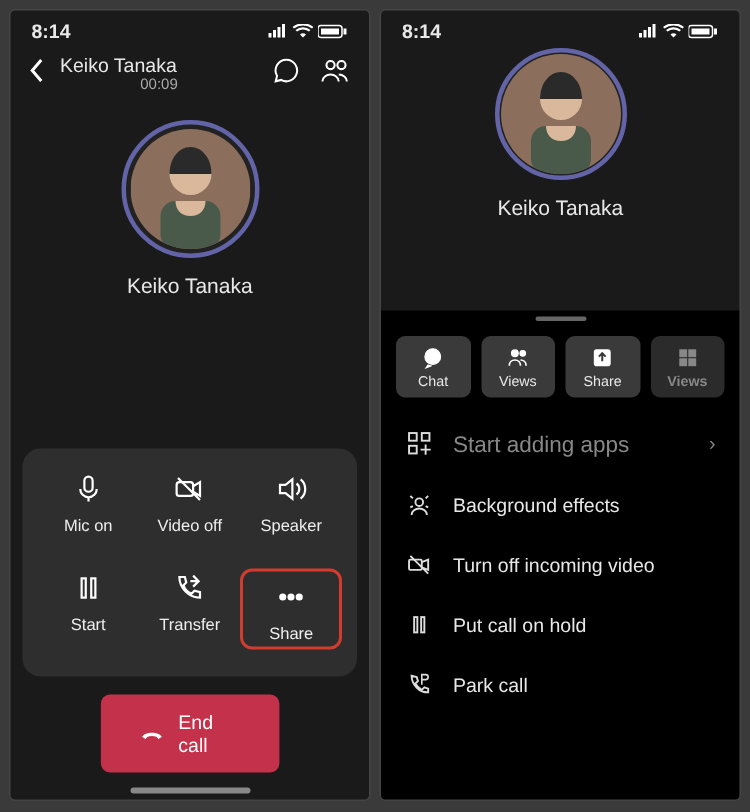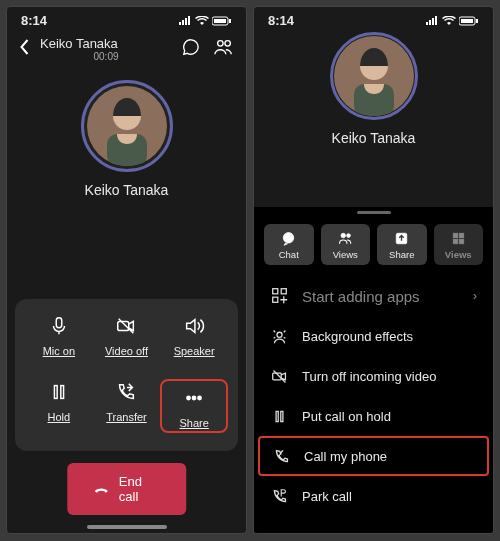--- a/index.html
+++ b/index.html
@@ -15,21 +15,21 @@
   .header-actions { display:flex; gap:14px; font-size:16px; }
   .profile { display:flex; flex-direction:column; align-items:center; padding-top:8px; }
   .avatar-ring { width:92px; height:92px; border-radius:50%; border:3px solid #6264a7; display:flex; align-items:center; justify-content:center; background:#222; overflow:hidden; }
   .avatar-img { width:80px; height:80px; border-radius:50%; overflow:hidden; }
   .avatar-img svg { width:100%; height:100%; }
   .profile-name { margin-top:10px; font-size:14px; font-weight:500; }
   .controls { position:absolute; left:8px; right:8px; bottom:82px; background:#2e2e2e; border-radius:12px; padding:14px 10px 18px; display:grid; grid-template-columns:repeat(3,1fr); row-gap:22px; }
   .ctl { display:flex; flex-direction:column; align-items:center; gap:6px; color:#eee; }
   .ctl-icon { width:26px; height:26px; display:flex; align-items:center; justify-content:center; }
   .ctl-icon svg { width:22px; height:22px; stroke:#fff; fill:none; stroke-width:1.6; }
-  .ctl-label { font-size:11px;text-decoration:underline; }
+  .ctl-label { font-size:11px; }
   .more-hi { border:2px solid #d13c2f; border-radius:8px; padding:4px 2px 2px; }
   .end-call { position:absolute; bottom:18px; left:50%; transform:translateX(-50%); background:#c4314b; color:#fff; border-radius:6px; padding:11px 26px; display:flex; align-items:center; gap:10px; font-size:13px; font-weight:500; }
   .home-ind { position:absolute; bottom:4px; left:50%; transform:translateX(-50%); width:80px; height:4px; background:#888; border-radius:3px; }
 
   
   .overlay { position:absolute; left:0; right:0; bottom:0; top:200px; background:#000000; border-top-left-radius:0; }
   .handle { width:34px; height:3px; background:#666; border-radius:2px; margin:4px auto 10px; }
   .tabrow { display:flex; gap:7px; padding:0 10px 10px; }
   .tab { flex:1; background:#3a3a3a; border-radius:6px; display:flex; flex-direction:column; align-items:center; padding:7px 0 5px; gap:3px; }
   .tab.dim { background:#2b2b2b; color:#888;font-weight:bold; }
@@ -128,21 +128,21 @@
         </div>
       <span class="ctl-label">Speaker</span>
     </div>
     <div class="ctl">
       <div class="ctl-icon">
           <svg viewBox="0 0 24 24">
             <rect x="7" y="5" width="3" height="14"></rect>
             <rect x="14" y="5" width="3" height="14"></rect>
           </svg>
         </div>
-      <span class="ctl-label">Hold</span>
+      <span class="ctl-label">Start</span>
     </div>
     <div class="ctl">
       <div class="ctl-icon">
           <svg viewBox="0 0 24 24">
             <path d="M5 4c0 8 7 15 15 15v-4l-4-1-2 2c-3-1-5-3-6-6l2-2-1-4zM15 3l4 4-4 4M19 7h-6"></path>
           </svg>
         </div>
       <span class="ctl-label">Transfer</span>
     </div>
     <div class="ctl more-hi">
@@ -268,28 +268,20 @@
     </div>
     <div class="menu-item">
       <div class="micon">
           <svg viewBox="0 0 20 20">
             <rect x="6" y="4" width="2.5" height="12"></rect>
             <rect x="11.5" y="4" width="2.5" height="12"></rect>
           </svg>
         </div>
       <span>Put call on hold</span>
     </div>
-    <div class="menu-item menu-hi">
-      <div class="micon">
-          <svg viewBox="0 0 20 20">
-            <path d="M4 3c0 7 6 13 13 13v-3l-3-1-2 2c-2-1-4-3-5-5l2-2-1-3zM12 3c-2 1-3 3-3 5"></path>
-          </svg>
-        </div>
-      <span>Call my phone</span>
-    </div>
     <div class="menu-item">
       <div class="micon">
           <svg viewBox="0 0 20 20">
             <path d="M4 3c0 7 6 13 13 13v-3l-3-1-2 2c-2-1-4-3-5-5l2-2-1-3z"></path>
             <path d="M12 2h3a2 2 0 010 4h-3zM12 2v8" stroke-width="1.3"></path>
           </svg>
         </div>
       <span>Park call</span>
     </div>
     <div class="menu-item">

